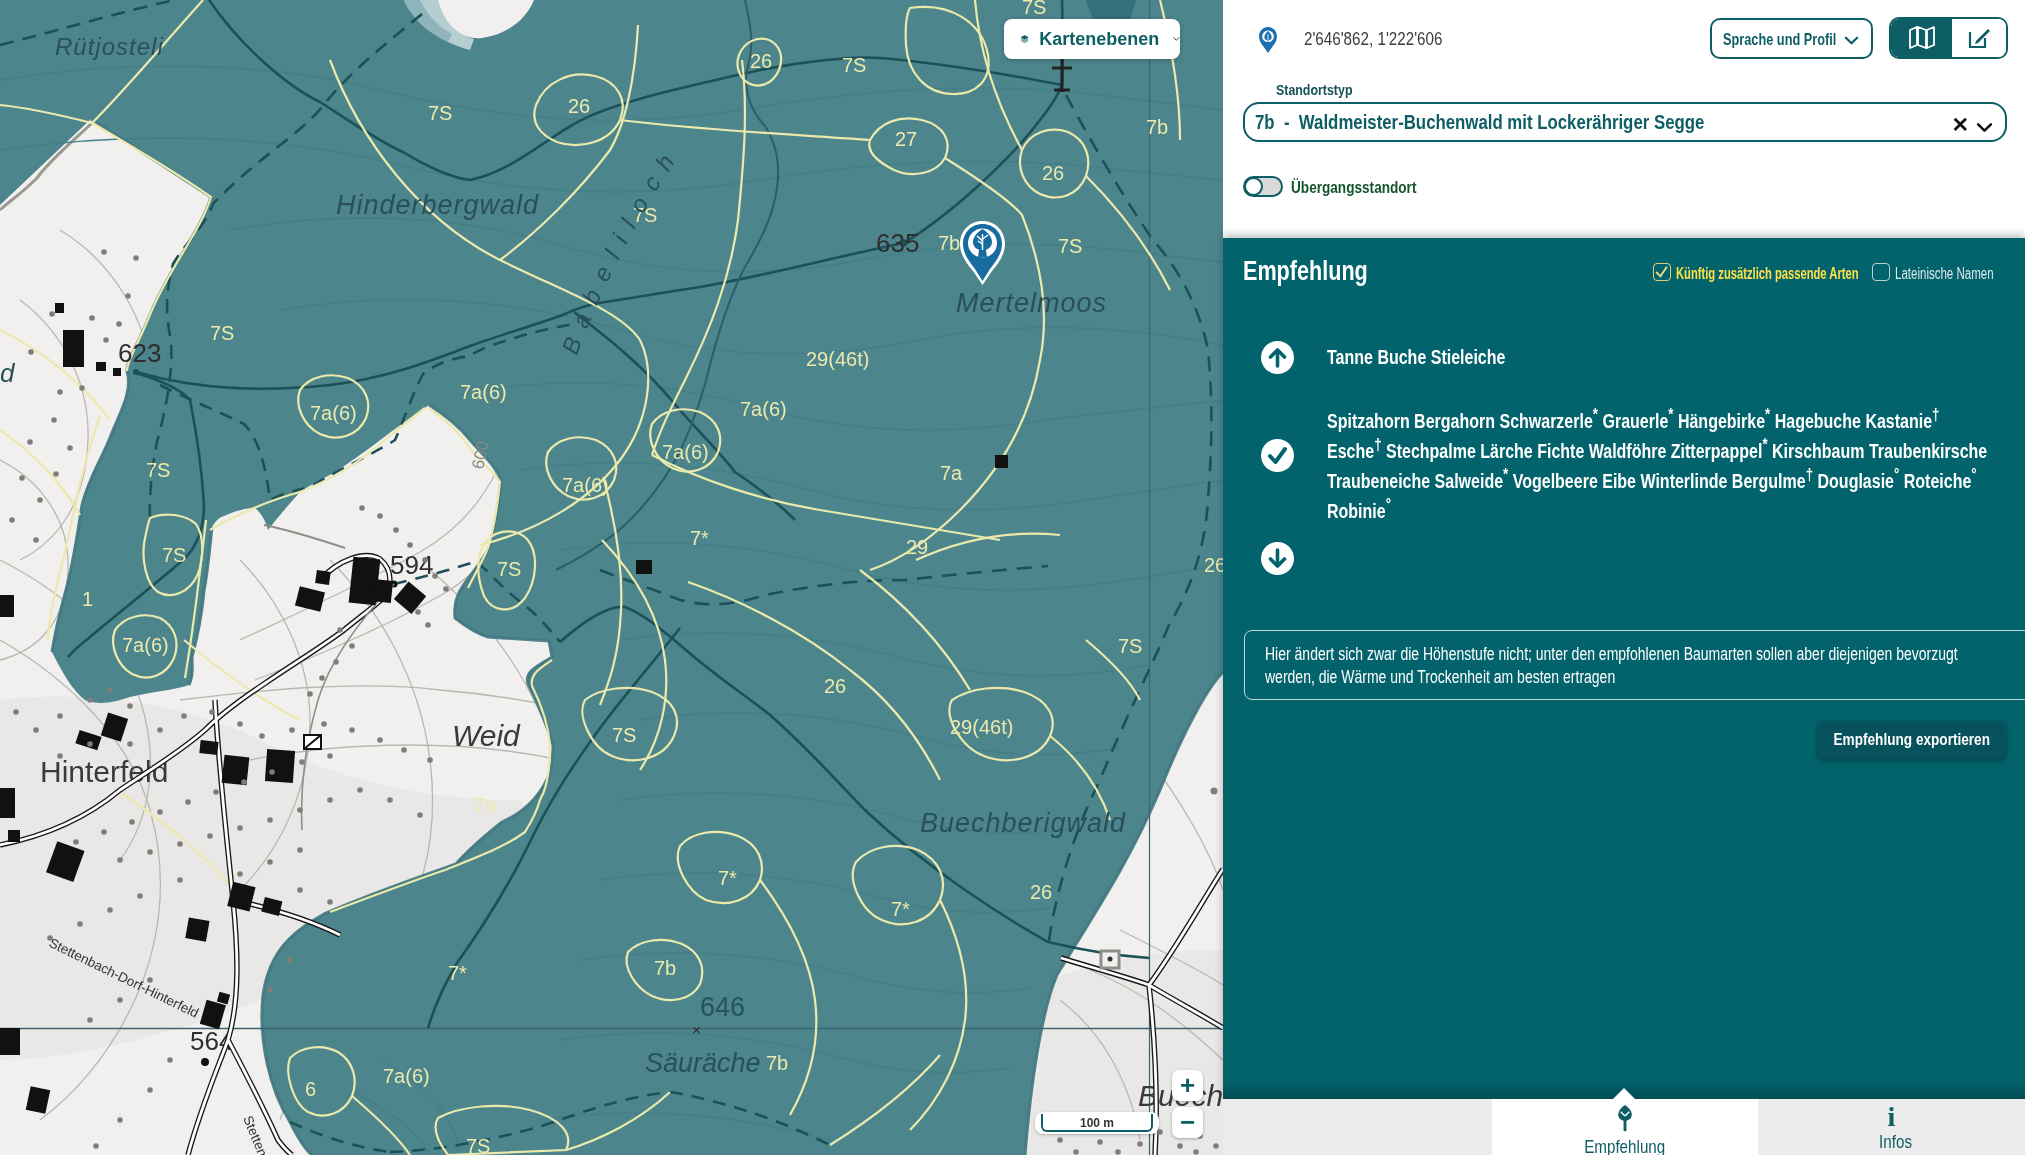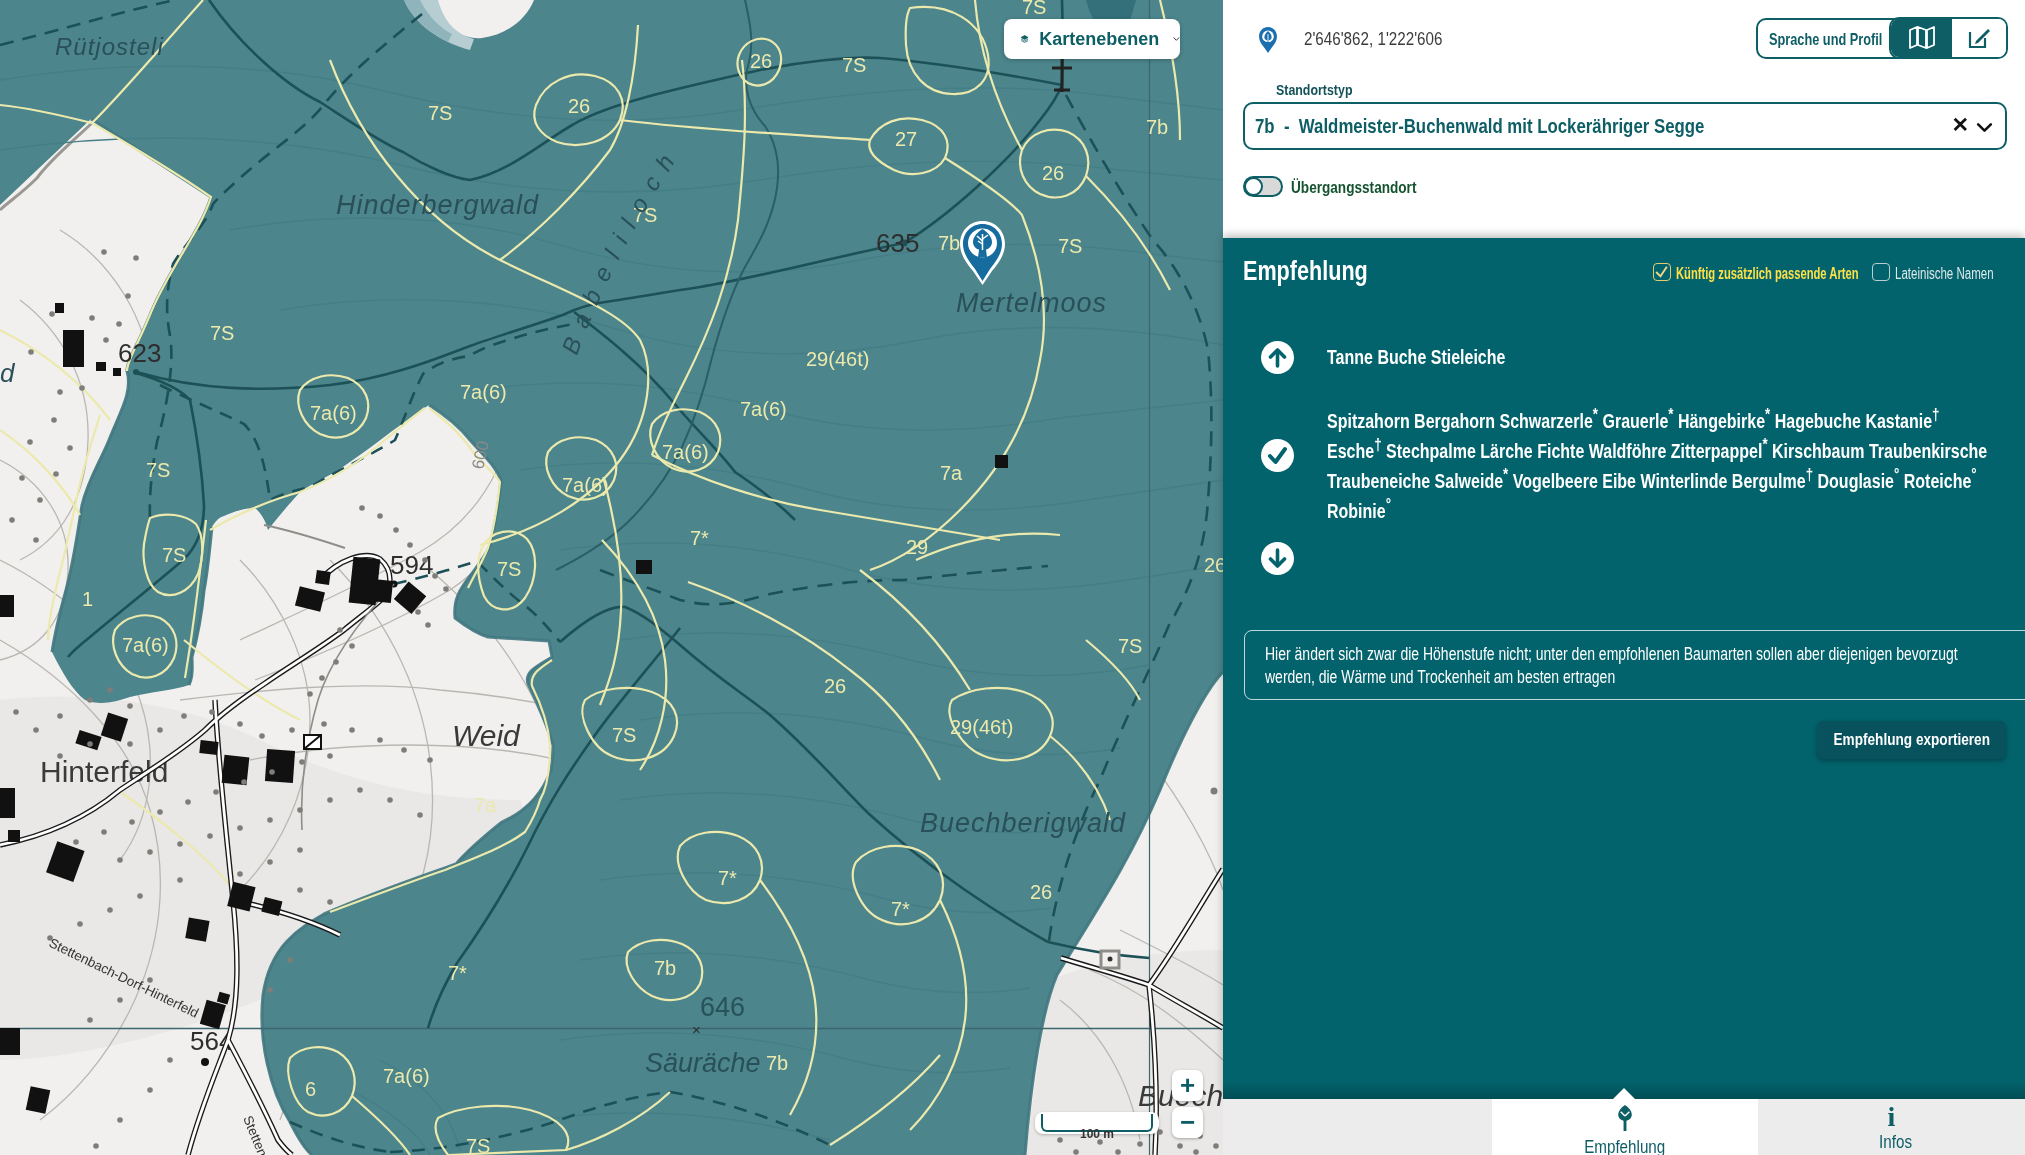--- a/index.html
+++ b/index.html
@@ -486,37 +486,37 @@
       <svg width="16" height="16" viewBox="0 0 16 16" style="margin-left:14px;">
           <path d="M2,5 L8,11 L14,5" fill="none" stroke="#222" stroke-width="2.2" stroke-linecap="round" stroke-linejoin="round"></path>
         </svg>
     </div>
     
     <div class="abs" style="left:1172px;top:1070px;width:31px;height:31px;background:#fff;border-radius:7px;box-shadow:0 1px 3px rgba(0,0,0,.3);display:flex;align-items:center;justify-content:center;font-size:26px;font-weight:bold;color:#0e5e66;">+</div>
     <div class="abs" style="left:1172px;top:1107px;width:31px;height:31px;background:#fff;border-radius:7px;box-shadow:0 1px 3px rgba(0,0,0,.3);display:flex;align-items:center;justify-content:center;font-size:26px;font-weight:bold;color:#0e5e66;">−</div>
     
     <div class="abs" style="left:1035px;top:1112px;width:124px;height:22px;background:#fff;border-radius:8px;box-shadow:0 1px 3px rgba(0,0,0,.25);">
       <div style="position:absolute;left:6px;right:6px;top:2px;bottom:2px;border-left:2px solid #0e5e66;border-right:2px solid #0e5e66;border-bottom:2px solid #0e5e66;border-radius:0 0 6px 6px;"></div>
-      <div style="position:absolute;left:0;top:15px;width:100%;text-align:center;font-size:12px;font-weight:bold;color:#333;">100 m</div>
+      <div style="position:absolute;left:0;top:4px;width:100%;text-align:center;font-size:12px;font-weight:bold;color:#333;">100 m</div>
     </div>
   </div>
   <div id="sidebar">
 
     <div class="abs" style="left:0;top:0;width:802px;height:238px;background:#fff;">
 
       <svg class="abs" style="left:35px;top:27px;" width="20" height="26" viewBox="0 0 40 58">
         <path d="M20,0 C9,0 0,9 0,21 C0,30 5,38 11,45 L20,58 L29,45 C35,38 40,30 40,21 C40,9 31,0 20,0 Z" fill="#1c6fae"></path>
         <circle cx="20" cy="21" r="13" fill="#fff"></circle>
         <path d="M20,9 C14,14 12,19 12,23 C12,27 15,30 20,30 C25,30 28,27 28,23 C28,19 26,14 20,9 Z" fill="#1c6fae"></path>
         <line x1="20" y1="16" x2="20" y2="31" stroke="#fff" stroke-width="2"></line>
         <path d="M20,29 L16,41 L24,41 Z" fill="#1c6fae"></path>
       </svg>
       <div class="abs" style="left:81px;top:28px;font-size:19px;color:#3c3c3c;"><span class="cx">2'646'862, 1'222'606</span></div>
 
-      <div class="abs" style="left:487px;top:18px;width:163px;height:41px;border:2.5px solid #0e5e66;border-radius:10px;margin-left:46px;">
+      <div class="abs" style="left:487px;top:18px;width:163px;height:41px;border:2.5px solid #0e5e66;border-radius:10px;">
         <span class="cx" style="position:absolute;left:11px;top:10px;font-size:17px;font-weight:bold;color:#0e5e66;transform:scaleX(0.75);">Sprache und Profil</span>
         <svg width="15" height="15" viewBox="0 0 16 16" style="position:absolute;right:12px;top:13px;">
             <path d="M2,5 L8,11 L14,5" fill="none" stroke="#0e5e66" stroke-width="2.4" stroke-linecap="round" stroke-linejoin="round"></path>
           </svg>
       </div>
 
       <div class="abs" style="left:666px;top:17px;width:119px;height:42px;border:2px solid #0e5e66;border-radius:10px;overflow:hidden;display:flex;">
         <div style="width:61px;height:100%;background:#0e5e66;display:flex;align-items:center;justify-content:center;">
           <svg width="26" height="24" viewBox="0 0 26 24">
             <path d="M1,4 L8,1 L8,19 L1,22 Z M9,1 L17,4 L17,22 L9,19 Z M18,4 L25,1 L25,19 L18,22 Z" fill="none" stroke="#fff" stroke-width="1.8" stroke-linejoin="round"></path>
@@ -524,21 +524,21 @@
         </div>
         <div style="flex:1;height:100%;background:#fff;display:flex;align-items:center;justify-content:center;">
           <svg width="24" height="24" viewBox="0 0 24 24">
             <path d="M3,6 L3,21 L18,21 L18,12" fill="none" stroke="#0e5e66" stroke-width="2.2"></path>
             <path d="M9,15 L21,3 L23,5 L11,17 L8,18 Z" fill="#0e5e66"></path>
           </svg>
         </div>
       </div>
       <div class="abs" style="left:20px;top:81px;font-size:15.5px;font-weight:bold;color:#14525a;margin-left:33px;"><span class="cx">Standortstyp</span></div>
 
-      <div class="abs" style="left:20px;top:102px;width:764px;height:48px;border:2.5px solid #0e5e66;border-radius:10px;display:flex;align-items:center;">
+      <div class="abs" style="left:20px;top:102px;width:764px;height:40px;border:2.5px solid #0e5e66;border-radius:16px;display:flex;align-items:center;">
         <span class="cx" style="margin-left:10px;font-size:21px;font-weight:bold;color:#0e5e66;">7b&nbsp; -&nbsp; Waldmeister-Buchenwald mit Lockerähriger Segge</span>
         <span style="position:absolute;right:36px;top:9px;font-size:21px;font-weight:bold;color:#111;">✕</span>
         <svg width="17" height="17" viewBox="0 0 16 16" style="position:absolute;right:12px;top:15px;">
             <path d="M2,5 L8,11 L14,5" fill="none" stroke="#111" stroke-width="2.4" stroke-linecap="round" stroke-linejoin="round"></path>
           </svg>
       </div>
 
       <div class="abs" style="left:20px;top:176px;width:40px;height:21px;border:2px solid #0e5e66;border-radius:11px;background:#d9d9d9;">
         <div style="position:absolute;left:-1px;top:-1px;width:19px;height:19px;border-radius:50%;background:#fff;border:2px solid #0e5e66;"></div>
       </div>

